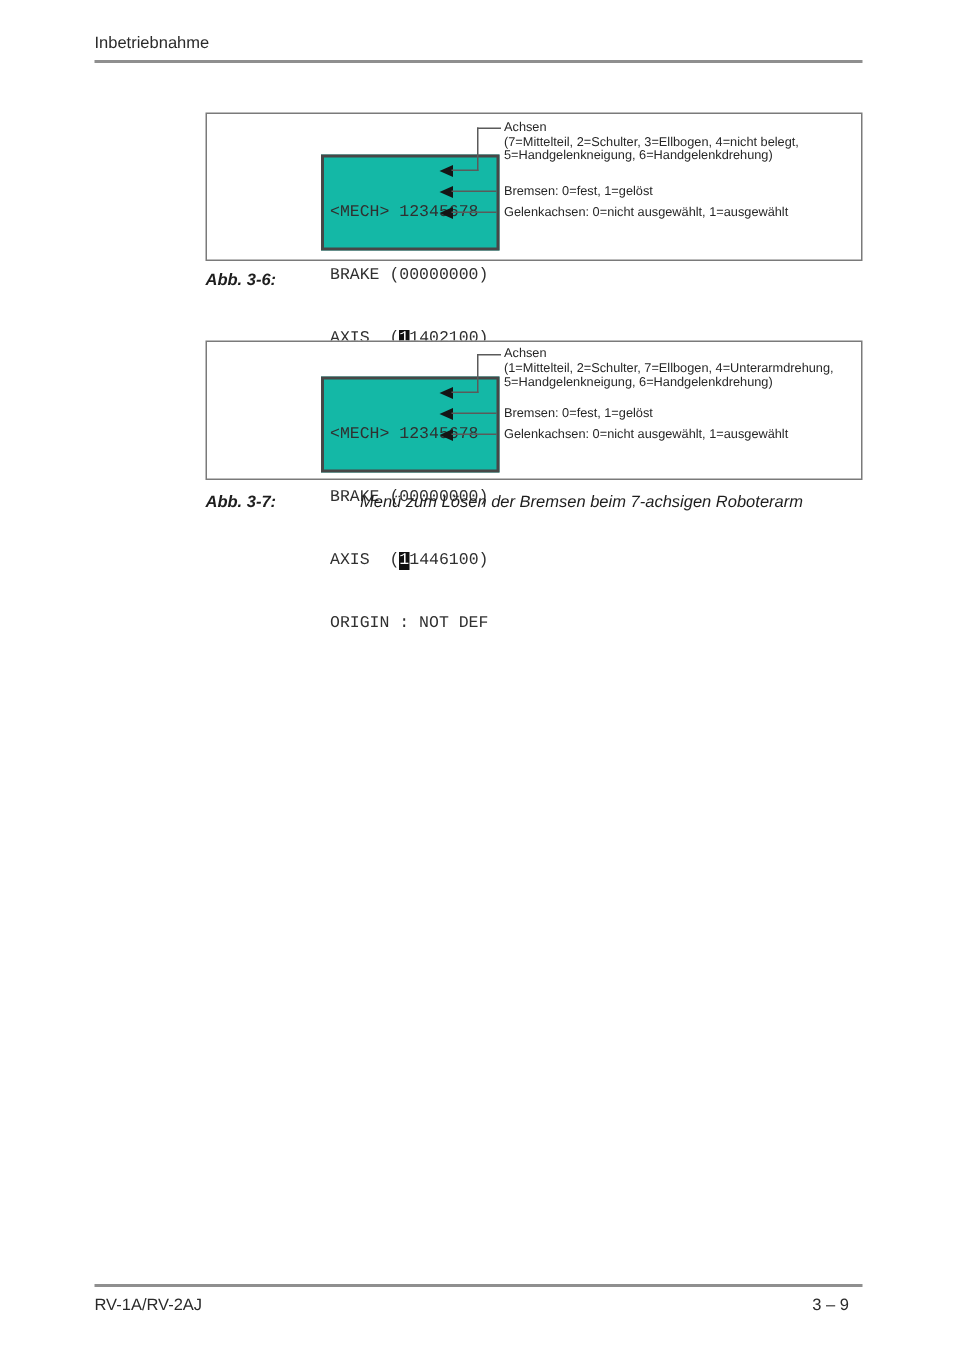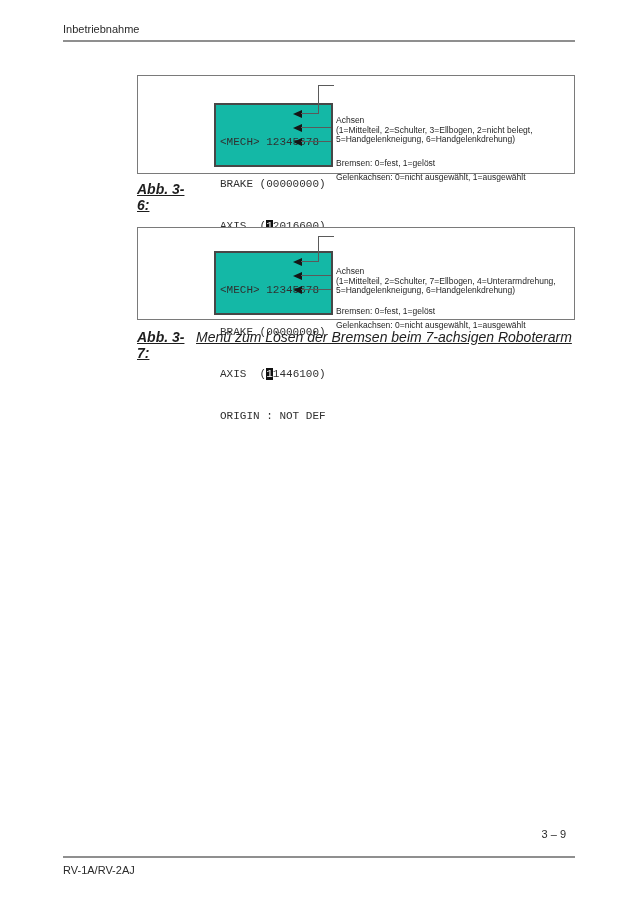--- a/index.html
+++ b/index.html
@@ -29,58 +29,58 @@
   .hline { height:1px; background:#5a5a5a; }
   .vline { width:1px; background:#5a5a5a; }
   .arrowhead {
     width:0; height:0;
     border-top:4px solid transparent;
     border-bottom:4px solid transparent;
     border-right:9px solid #151515;
   }
 
   
-  .ann { font-size:8.5px; line-height:9.5px; color:#262626; white-space:nowrap;margin-top:36px; }
+  .ann { font-size:8.5px; line-height:9.5px; color:#262626; white-space:nowrap; }
 
   
-  .caption { display:flex; font-size:14px; font-style:italic; color:#1e1e1e;text-decoration:underline; }
+  .caption { display:flex; font-size:11px; font-style:italic; color:#1e1e1e; }
   .cap-label { font-weight:bold; width:59px; flex:0 0 59px; }
   .cap-text { white-space:nowrap; }
 </style>
 </head>
 <body>
 
 <div class="abs" style="left:0;top:0;width:626px;height:898px;">
 
   <span class="abs hdr-txt" style="left:63px;top:23px;">Inbetriebnahme</span>
   <div class="abs rule" style="left:63px;top:40px;width:512px;"></div>
 
   <div class="abs figure" style="left:137px;top:75px;width:438px;height:99px;">
 
     <div class="abs display" style="left:35px;top:27px;width:119px;height:64px;">
       <div class="dline">&lt;MECH&gt; 12345678</div>
       <div class="dline">BRAKE (00000000)</div>
-      <div class="dline"><span>AXIS  (</span><span class="hl">1</span><span>2016600)</span></div>
+      <div class="dline"><span>AXIS  (</span><span class="hl">1</span><span>1402100)</span></div>
       <div class="dline">ORIGIN : NOT DEF</div>
     </div>
 
     <div class="abs arrowhead" style="left:155px;top:34px;"></div>
     <div class="abs arrowhead" style="left:155px;top:48px;"></div>
     <div class="abs arrowhead" style="left:155px;top:62px;"></div>
 
     <div class="abs hline" style="left:163px;top:37px;width:18px;"></div>
     <div class="abs vline" style="left:180px;top:9px;height:29px;"></div>
     <div class="abs hline" style="left:180px;top:9px;width:16px;"></div>
 
     <div class="abs hline" style="left:163px;top:51px;width:30px;"></div>
     <div class="abs hline" style="left:163px;top:65px;width:30px;"></div>
 
     <div class="abs ann" style="left:198px;top:4px;">
       <div>Achsen</div>
-      <div>(1=Mittelteil, 2=Schulter, 3=Ellbogen, 2=nicht belegt,</div>
+      <div>(7=Mittelteil, 2=Schulter, 3=Ellbogen, 4=nicht belegt,</div>
       <div>5=Handgelenkneigung, 6=Handgelenkdrehung)</div>
     </div>
     <div class="abs ann" style="left:198px;top:47px;">Bremsen: 0=fest, 1=gelöst</div>
     <div class="abs ann" style="left:198px;top:61px;">Gelenkachsen: 0=nicht ausgewählt, 1=ausgewählt</div>
   </div>
 
   <div class="abs caption" style="left:137px;top:181px;width:438px;">
     <span class="cap-label">Abb. 3-6:</span>
   </div>
 
@@ -106,22 +106,22 @@
 
     <div class="abs ann" style="left:198px;top:3px;">
       <div>Achsen</div>
       <div>(1=Mittelteil, 2=Schulter, 7=Ellbogen, 4=Unterarmdrehung,</div>
       <div>5=Handgelenkneigung, 6=Handgelenkdrehung)</div>
     </div>
     <div class="abs ann" style="left:198px;top:43px;">Bremsen: 0=fest, 1=gelöst</div>
     <div class="abs ann" style="left:198px;top:57px;">Gelenkachsen: 0=nicht ausgewählt, 1=ausgewählt</div>
   </div>
 
-  <div class="abs caption" style="left:137px;top:329px;width:438px;">
+  <div class="abs caption" style="left:137px;top:329px;width:438px;gap:44px;">
     <span class="cap-label">Abb. 3-7:</span>
     <span class="cap-text">Menü zum Lösen der Bremsen beim 7-achsigen Roboterarm</span>
   </div>
 
   <div class="abs rule" style="left:63px;top:856px;width:512px;"></div>
   <span class="abs hdr-txt" style="left:63px;top:864px;">RV-1A/RV-2AJ</span>
-  <span class="abs hdr-txt" style="right:60px;top:828px;">3 – 9</span>
+  <span class="abs hdr-txt" style="right:60px;top:864px;">3 – 9</span>
 
 </div>
 
 </body></html>

